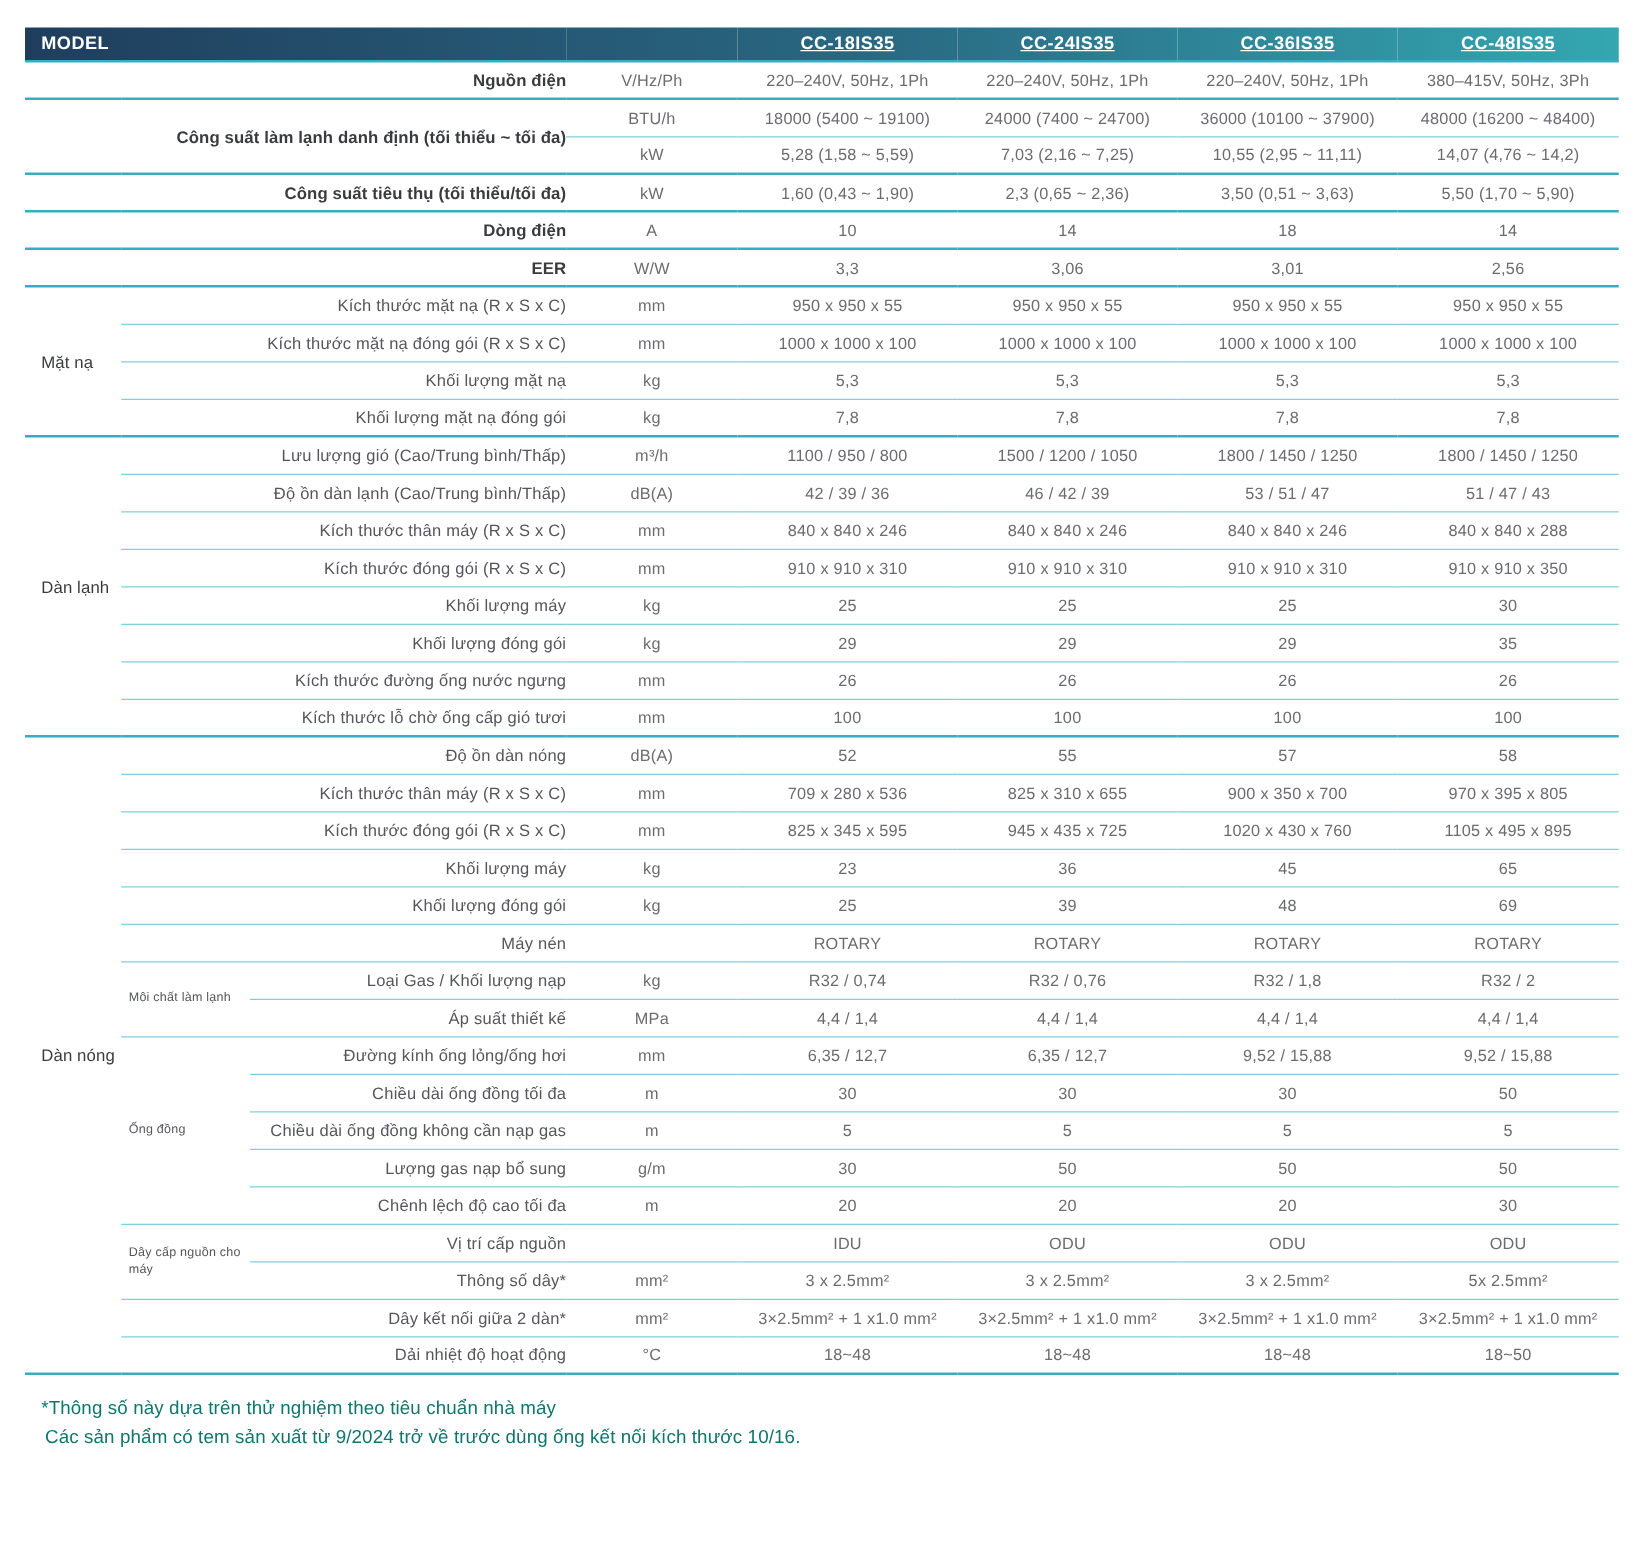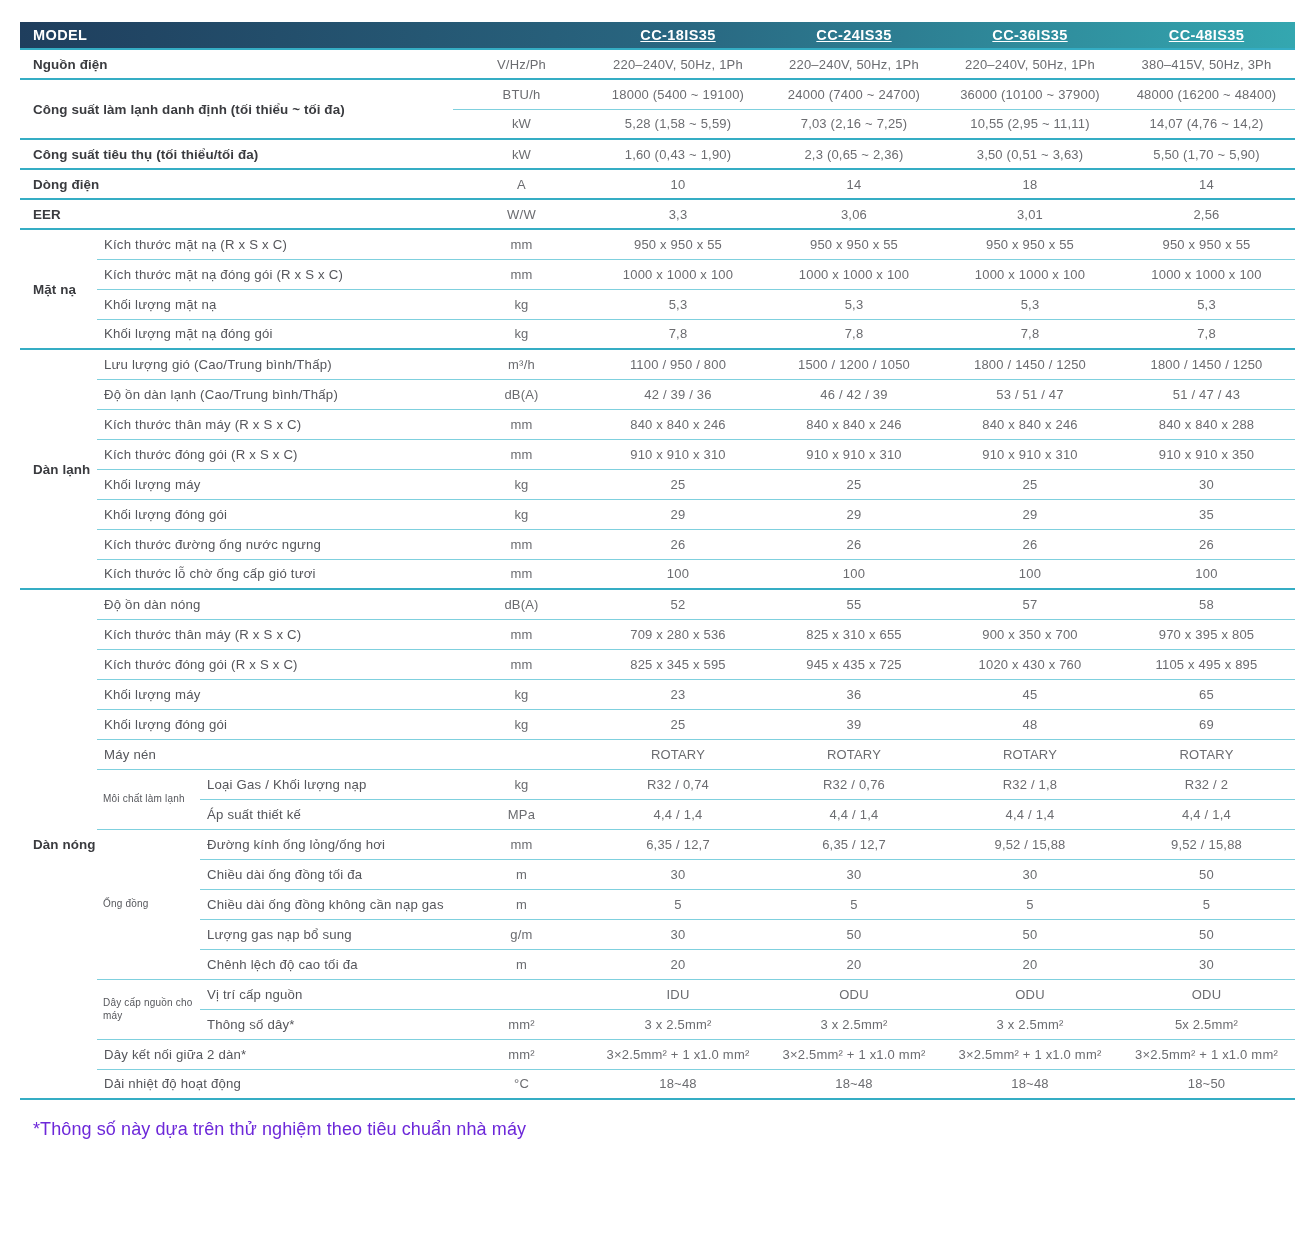--- a/index.html
+++ b/index.html
@@ -30,29 +30,29 @@
   }
   th.model-th{text-align:left;padding-left:13px;}
   th.model-col{text-align:center;text-decoration:underline;}
   tbody td{
     height:30px;padding:0;border-top:1px solid var(--rowline);
     font-size:13px;color:var(--value);vertical-align:middle;
     letter-spacing:.2px;
   }
   tbody tr:first-child td{border-top:2px solid var(--secline);}
   tbody tr.sec td{border-top:2px solid var(--secline);}
-  td.label{text-align:left;padding-left:7px;color:var(--label);font-size:13.2px;}
+  td.label{text-align:right;padding-left:7px;color:var(--label);font-size:13.2px;}
   td.toplabel{padding-left:13px;font-weight:bold;color:var(--boldlabel);font-size:13.4px;letter-spacing:.1px;}
   td.group{
-    text-align:left;padding-left:13px;font-weight:bold;color:var(--boldlabel);
+    text-align:left;padding-left:13px;font-weight:normal;color:var(--boldlabel);
     font-size:13.4px;letter-spacing:.1px;
   }
   td.subgroup{text-align:left;padding:2px 4px 2px 6px;color:var(--label);font-size:10px;line-height:1.35;}
   td.unit,td.value{text-align:center;}
-  .footnotes{padding:16px 0 0 13px;font-size:18px;color:#6d28d9;line-height:1.52;letter-spacing:.1px;}
+  .footnotes{padding:16px 0 0 13px;font-size:15px;color:#0f766e;line-height:1.52;letter-spacing:.1px;}
   .fn{white-space:nowrap;}
   .fn.indent{padding-left:3px;}
 </style>
 </head>
 <body>
 
 <div class="page">
   <table class="spec">
     <colgroup>
       <col style="width:77px">
@@ -358,14 +358,15 @@
           <td class="value">18~48</td>
           <td class="value">18~48</td>
           <td class="value">18~48</td>
           <td class="value">18~50</td>
         </tr>
       </tbody>
   </table>
 
   <div class="footnotes">
     <div class="fn">*Thông số này dựa trên thử nghiệm theo tiêu chuẩn nhà máy</div>
+    <div class="fn indent">Các sản phẩm có tem sản xuất từ 9/2024 trở về trước dùng ống kết nối kích thước 10/16.</div>
   </div>
 </div>
 
 </body></html>

